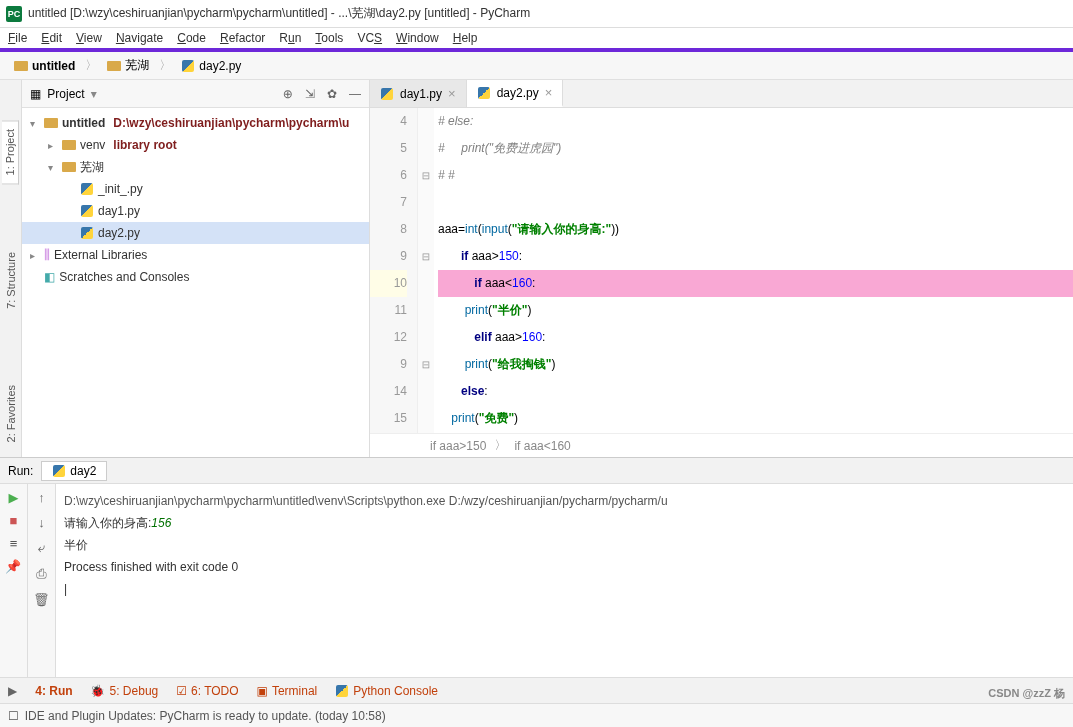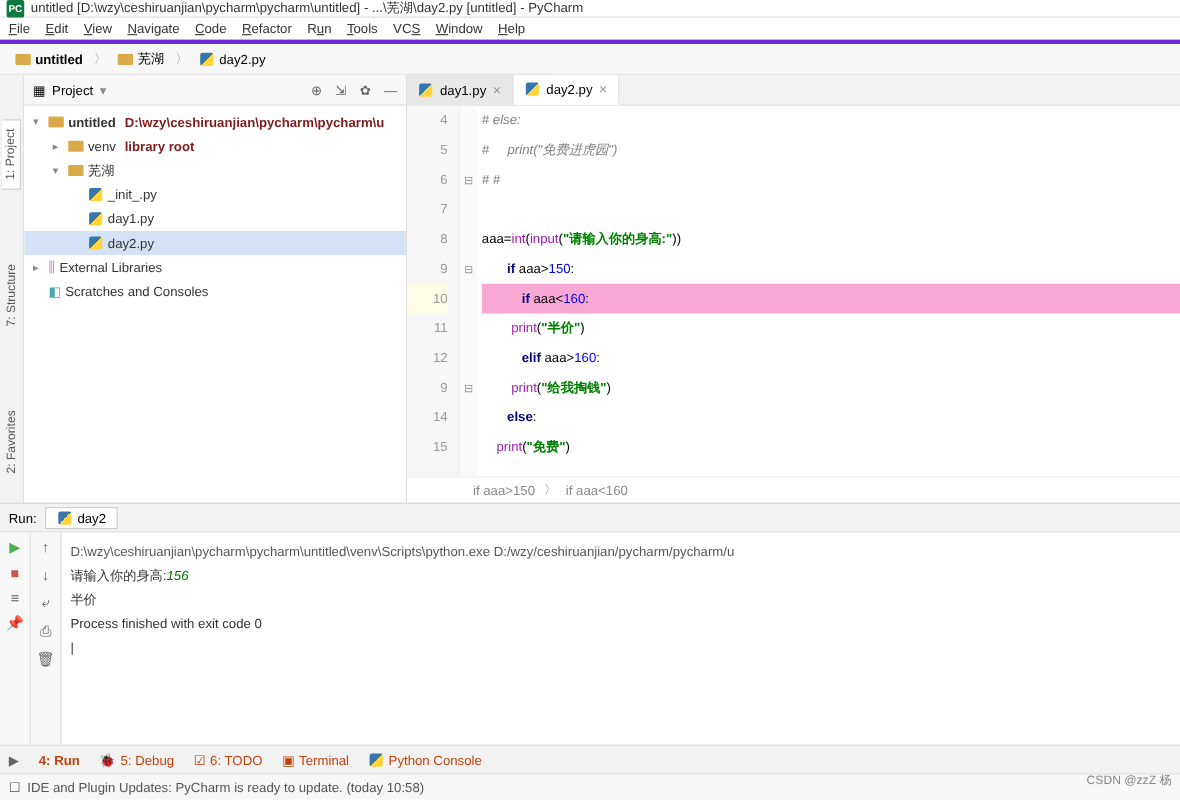--- a/index.html
+++ b/index.html
@@ -1,17 +1,17 @@
 <!DOCTYPE html>
 <html><head>
 <meta charset="utf-8">
 <style>
 * { margin: 0; padding: 0; box-sizing: border-box; font-family: "Segoe UI", Arial, sans-serif; font-size: 12px; }
 body { background: #fff; width: 1073px; height: 727px; overflow: hidden; position: relative; display: flex; flex-direction: column; }
-.titlebar { height: 16px; background: #fff; display: flex; align-items: center; padding: 0 6px; border-bottom: 1px solid #ddd; }
+.titlebar { height: 28px; background: #fff; display: flex; align-items: center; padding: 0 6px; border-bottom: 1px solid #ddd; }
 .pc-icon { width: 16px; height: 16px; background: #0c7a3e; color: #fff; display: inline-flex; align-items: center; justify-content: center; font-size: 9px; font-weight: bold; border-radius: 2px; margin-right: 6px; }
 .titlebar-text { color: #333; }
 .menubar { height: 24px; display: flex; align-items: center; padding: 0 8px; gap: 14px; border-bottom: 4px solid #6d28d9; }
 .menubar span { color: #333; cursor: pointer; }
 .menubar span u { text-decoration: underline; }
 .navbar { height: 28px; display: flex; align-items: center; padding: 0 8px; gap: 4px; border-bottom: 1px solid #e0e0e0; background: #f7f7f7; }
 .nav-item { display: flex; align-items: center; gap: 4px; padding: 2px 6px; }
 .nav-sep { color: #999; }
 .folder-icon { width: 14px; height: 10px; background: #d9a94a; border-radius: 1px; display: inline-block; position: relative; }
 .py-icon { width: 14px; height: 14px; display: inline-flex; align-items: center; justify-content: center; }
@@ -43,21 +43,21 @@
 .editor-body { flex: 1; display: flex; overflow: hidden; font-family: "Consolas", monospace; font-size: 14px; }
 .gutter-col { width: 48px; text-align: right; color: #999; background: #f7f7f7; padding-right: 10px; border-right: 1px solid #eee; }
 .gutter-col div { height: 27px; line-height: 27px; }
 .fold-col { width: 16px; background: #fafafa; }
 .fold-col div { height: 27px; display: flex; align-items: center; justify-content: center; color: #999; font-size: 10px; }
 .code-col { flex: 1; padding-left: 4px; }
 .code-line { height: 27px; line-height: 27px; white-space: pre; }
 .code-line.hl { background: #f9a8d4; }
 .c-comment { color: #808080; font-style: italic; }
 .c-kw { color: #000080; font-weight: bold; padding-left: 23px; }
-.c-fn { color: #a21caf; }
+.c-fn { color: #0369a1; }
 .c-str { color: #008000; font-weight: bold; }
 .c-num { color: #0000ff; }
 .breadcrumb-bar { height: 24px; border-top: 1px solid #eee; display: flex; align-items: center; padding-left: 60px; color: #888; font-size: 11px; gap: 8px; }
 .run-panel { height: 220px; border-top: 1px solid #ccc; display: flex; flex-direction: column; }
 .run-header { height: 26px; display: flex; align-items: center; background: #f2f2f2; border-bottom: 1px solid #ddd; padding: 0 8px; gap: 8px; }
 .run-header-tab { background: #fff; border: 1px solid #ccc; padding: 2px 10px; display: flex; align-items: center; gap: 4px; }
 .run-body { flex: 1; display: flex; }
 .run-controls { width: 28px; background: #f7f7f7; border-right: 1px solid #ddd; display: flex; flex-direction: column; align-items: center; padding-top: 6px; gap: 8px; }
 .run-controls span { cursor: pointer; color: #555; font-size: 13px; }
 .run-controls .play { color: #4caf50; }
@@ -65,21 +65,21 @@
 .run-controls2 span { cursor: pointer; color: #666; font-size: 13px; }
 .console { flex: 1; padding: 6px 8px; font-family: "Consolas", monospace; font-size: 14px; overflow: auto; }
 .console-line { line-height: 22px; white-space: pre; }
 .console-path { color: #555; }
 .console-input { color: #007000; font-style: italic; }
 .console-text { color: #333; }
 .bottom-tabs { height: 26px; border-top: 1px solid #ddd; background: #f2f2f2; display: flex; align-items: center; padding: 0 8px; gap: 18px; }
 .bottom-tab { display: flex; align-items: center; gap: 4px; cursor: pointer; color: #c2410c; }
 .bottom-tab.active { font-weight: bold; }
 .statusbar { height: 24px; border-top: 1px solid #ddd; background: #f7f7f7; display: flex; align-items: center; padding: 0 8px; gap: 6px; color: #555; }
-.mascot { position: absolute; right: 8px; bottom: 10px; font-size: 11px; color: #888; }
+.mascot { position: absolute; right: 8px; bottom: 26px; font-size: 11px; color: #888; font-weight: bold; }
 </style>
 </head>
 <body>
 
 <div class="titlebar">
   <span class="pc-icon">PC</span>
   <span class="titlebar-text">untitled [D:\wzy\ceshiruanjian\pycharm\pycharm\untitled] - ...\芜湖\day2.py [untitled] - PyCharm</span>
 </div>
 
 <div class="menubar">

